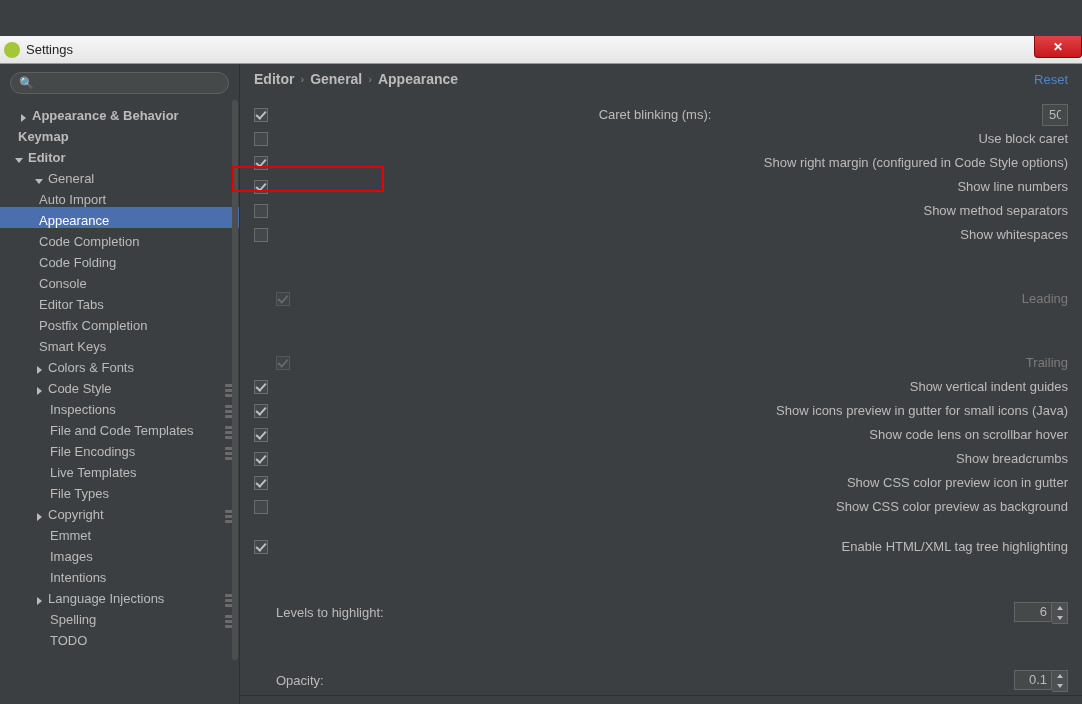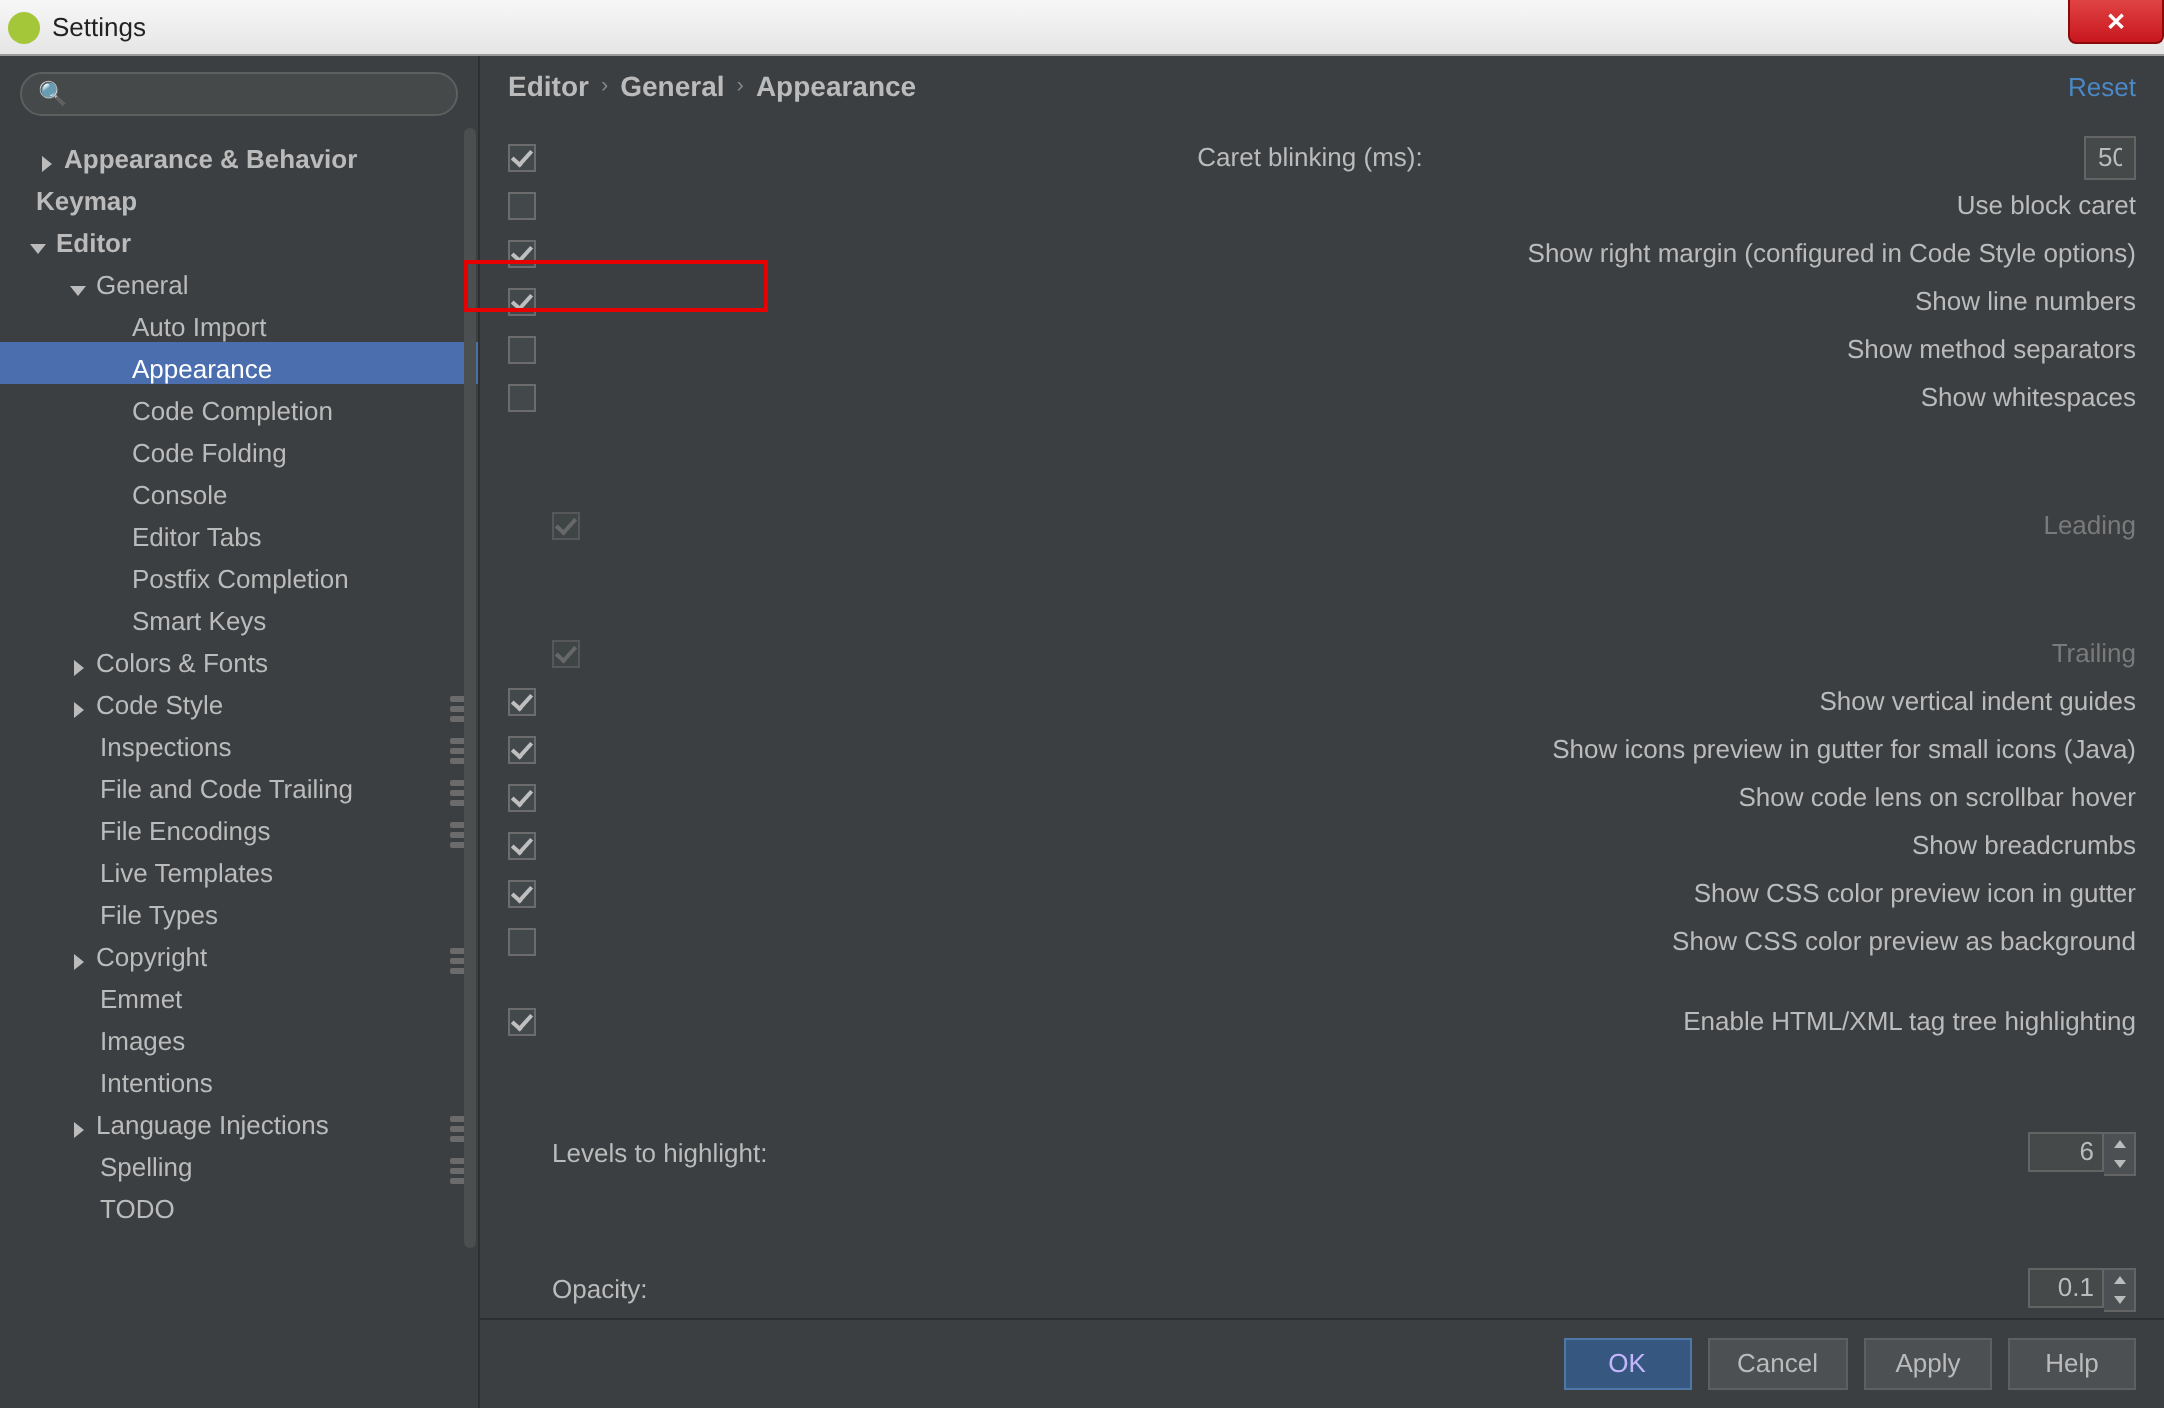--- a/index.html
+++ b/index.html
@@ -1,19 +1,19 @@
 <!DOCTYPE html>
 <html><head>
 <meta charset="utf-8">
 <style>
   * { box-sizing: border-box; margin: 0; padding: 0; font-family: "Segoe UI", Arial, sans-serif; }
   body { width: 1082px; height: 704px; background: #3c3f41; color: #bbbbbb; overflow: hidden; position: relative; }
 
   
-  .titlebar { height: 28px; background: linear-gradient(#f7f7f7, #e5e5e5); display: flex; align-items: center; padding: 0 4px; border-bottom: 1px solid #999; position: relative; }
+  .titlebar { height: 28px; background: linear-gradient(#f7f7f7, #e5e5e5); display: flex; align-items: center; padding: 0 4px; border-bottom: 1px solid #999; position: relative; margin-top: 36px; }
   .titlebar .app-icon { width: 16px; height: 16px; background: #a4c639; border-radius: 50%; margin-right: 6px; }
   .titlebar .title { color: #222; font-size: 13px; }
   .titlebar .win-close { position: absolute; right: 0; top: 0; width: 48px; height: 22px; background: linear-gradient(#e04343,#c8171e); border: 1px solid #8a0a0a; border-top: none; border-bottom-left-radius: 4px; border-bottom-right-radius: 4px; display: flex; align-items: center; justify-content: center; }
   .titlebar .win-close span { color: #fff; font-size: 12px; font-weight: bold; }
 
   .container { display: flex; height: calc(100% - 28px); }
 
   
   .sidebar { width: 240px; background: #3c3f41; display: flex; flex-direction: column; border-right: 1px solid #2d2f30; position: relative; }
   .search-wrap { padding: 8px 10px 6px 10px; }
@@ -27,21 +27,21 @@
   .tree .arrow.down::before { content: ""; border-left: 4px solid transparent; border-right: 4px solid transparent; border-top: 5px solid #bbbbbb; }
   .tree .arrow.right::before { content: ""; border-top: 4px solid transparent; border-bottom: 4px solid transparent; border-left: 5px solid #bbbbbb; }
   .tree .arrow.none { width: 0; margin-right: 0; }
   .tree .label { flex: 1; white-space: nowrap; color: #bbbbbb; }
   .tree .label.bold { font-weight: bold; }
   .tree .row.selected { background: #4b6eaf; }
   .tree .row.selected .label { color: #ffffff; }
   .tree .ind0 { padding-left: 18px; }
   .tree .ind1 { padding-left: 34px; }
   .tree .ind2 { padding-left: 50px; }
-  .tree .ind3 { padding-left: 66px; }
+  .tree .ind3 { padding-left: 39px; }
   .tree .badge { width: 12px; height: 12px; display: inline-flex; align-items: center; justify-content: center; color: #6b6b6b; font-size: 10px; margin-left: 4px; }
   .tree .badge svg { width: 11px; height: 13px; }
   .tree-scrollbar { position: absolute; right: 1px; top: 36px; width: 6px; height: 560px; background: #4c4f50; border-radius: 3px; }
 
   
   .main { flex: 1; display: flex; flex-direction: column; }
   .crumbbar { height: 34px; display: flex; align-items: center; padding: 0 14px; font-size: 14px; }
   .crumbbar .crumb { color: #bbbbbb; font-weight: bold; }
   .crumbbar .sep { color: #888; margin: 0 6px; font-size: 11px; }
   .crumbbar .reset { margin-left: auto; color: #4a88c7; font-size: 13px; cursor: pointer; text-align: right; }
@@ -155,21 +155,21 @@
           <span class="label">Inspections</span>
           <span class="badge">
             <svg viewBox="0 0 11 13">
               <rect x="1" y="0" width="9" height="3" rx="1" fill="#6b6b6b"></rect>
               <rect x="1" y="5" width="9" height="3" rx="1" fill="#6b6b6b"></rect>
               <rect x="1" y="10" width="9" height="3" rx="1" fill="#6b6b6b"></rect>
             </svg>
           </span>
         </div>
       <div class="row ind2">
-          <span class="label">File and Code Trailing</span>
+          <span class="label">File and Code Templates</span>
           <span class="badge">
             <svg viewBox="0 0 11 13">
               <rect x="1" y="0" width="9" height="3" rx="1" fill="#6b6b6b"></rect>
               <rect x="1" y="5" width="9" height="3" rx="1" fill="#6b6b6b"></rect>
               <rect x="1" y="10" width="9" height="3" rx="1" fill="#6b6b6b"></rect>
             </svg>
           </span>
         </div>
       <div class="row ind2">
           <span class="label">File Encodings</span>

